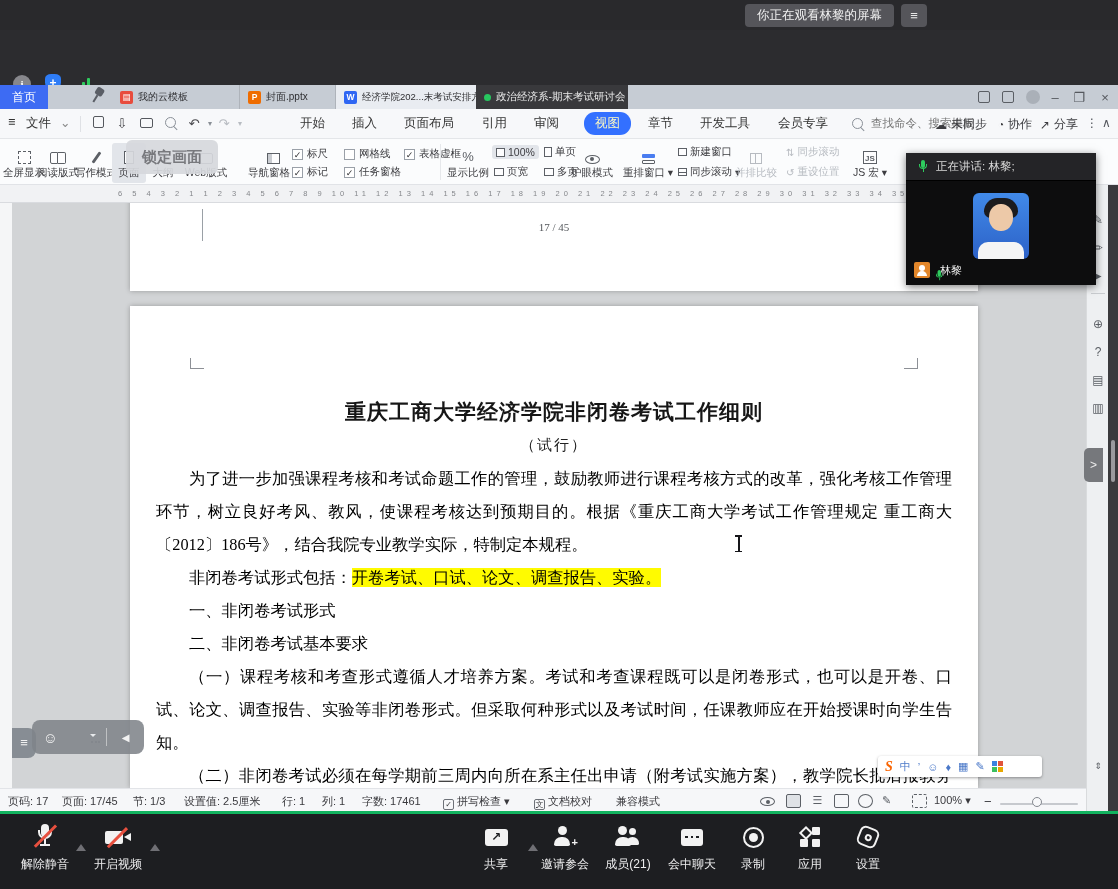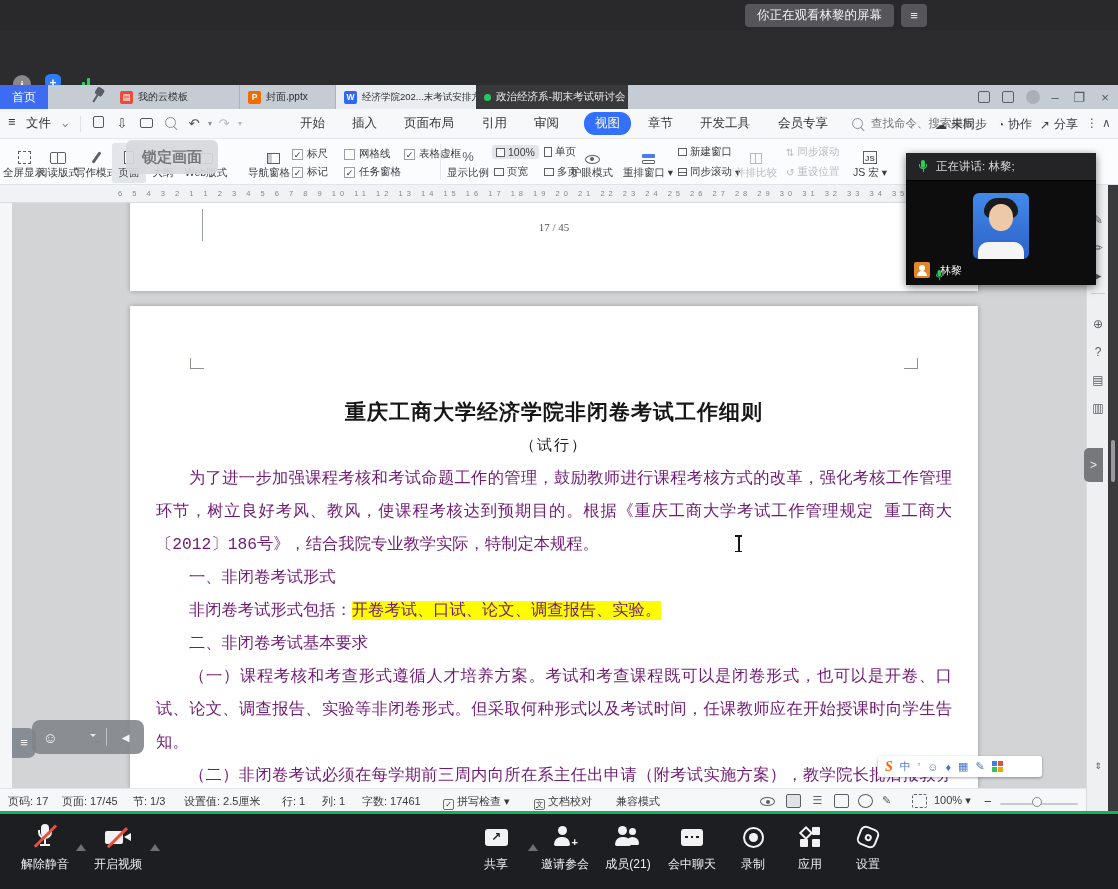--- a/index.html
+++ b/index.html
@@ -71,22 +71,22 @@
     font-family:"Liberation Serif",serif;}
   #page-prev .margin-line{position:absolute;left:72px;top:20px;width:1px;height:32px;background:#9aa0a6;}
   #page-cur{top:103px;height:482px;overflow:hidden;}
   .cmark{position:absolute;width:13px;height:10px;}
   .cmark.l{left:60px;top:52px;border-left:1px solid #8d9096;border-bottom:1px solid #8d9096;}
   .cmark.r{right:60px;top:52px;border-right:1px solid #8d9096;border-bottom:1px solid #8d9096;}
   .doc-title{position:absolute;left:0;right:0;top:92px;text-align:center;font-size:21px;font-weight:bold;
     color:#161616;letter-spacing:1px;}
   .doc-sub{position:absolute;left:0;right:0;top:130px;text-align:center;font-size:15px;color:#222;
     font-family:"Liberation Serif","DejaVu Serif",serif;letter-spacing:2px;}
-  .doc-body{position:absolute;left:26px;right:26px;top:156px;font-family:Liberation Mono, monospace;
-    font-size:16.3px;line-height:33px;color:#701a75;text-align:justify;}
+  .doc-body{position:absolute;left:26px;right:26px;top:156px;font-family:Liberation Serif, serif;
+    font-size:16.3px;line-height:33px;color:#000000;text-align:justify;}
   .doc-body p{margin:0;text-indent:33px;}
   mark{background:#fffb00;color:inherit;}
   .ibeam{position:absolute;left:722px;top:332px;width:9px;height:17px;z-index:5;}
   .ibeam i{position:absolute;left:4px;top:0;width:1.5px;height:17px;background:#16161a;}
   .ibeam b{position:absolute;left:1px;width:7px;height:1.5px;background:#16161a;}
   
   #sogou{position:absolute;left:866px;top:553px;width:164px;height:21px;background:#fff;border-radius:3px;
     box-shadow:0 1px 3px rgba(0,0,0,0.35);display:flex;align-items:center;gap:7px;padding:0 7px;box-sizing:border-box;z-index:8;}
   .sg{font-size:11px;color:#4a78c8;}
   .sg-logo{color:#fa6400;font-weight:bold;font-size:14px;font-style:italic;font-family:"Liberation Serif",serif;}
@@ -441,22 +441,22 @@
         <div class="pfooter">17 / 45</div>
       </div>
 
       <div class="page" id="page-cur">
         <div class="cmark l"></div>
         <div class="cmark r"></div>
         <div class="doc-title">重庆工商大学经济学院非闭卷考试工作细则</div>
         <div class="doc-sub">（试行）</div>
         <div class="doc-body">
           <p>为了进一步加强课程考核和考试命题工作的管理，鼓励教师进行课程考核方式的改革，强化考核工作管理环节，树立良好考风、教风，使课程考核达到预期目的。根据《重庆工商大学考试工作管理规定 重工商大〔2012〕186号》，结合我院专业教学实际，特制定本规程。</p>
+          <p><span>非闭卷考试形式包括：</span><mark>开卷考试、口试、论文、调查报告、实验。</mark></p>
           <p>一、非闭卷考试形式</p>
-          <p><span>非闭卷考试形式包括：</span><mark>开卷考试、口试、论文、调查报告、实验。</mark></p>
           <p>二、非闭卷考试基本要求</p>
           <p>（一）课程考核和考查形式遵循人才培养方案。考试和考查课程既可以是闭卷形式，也可以是开卷、口试、论文、调查报告、实验等非闭卷形式。但采取何种形式以及考试时间，任课教师应在开始授课时向学生告知。</p>
           <p>（二）非闭卷考试必须在每学期前三周内向所在系主任出申请（附考试实施方案），教学院长批后报教务办备案。</p>
 
         </div>
       </div>
 
       <div class="ibeam">
         <i></i>
           <b style="top:0;"></b>

